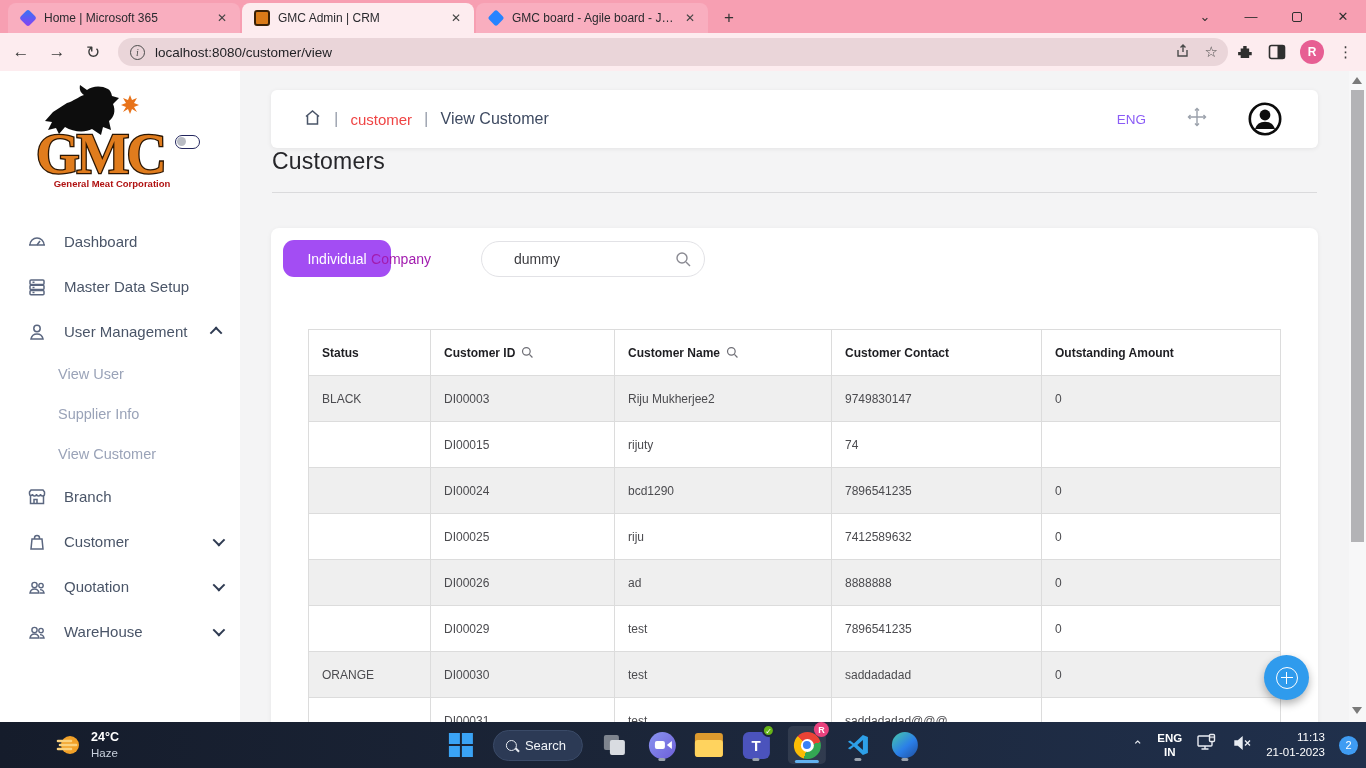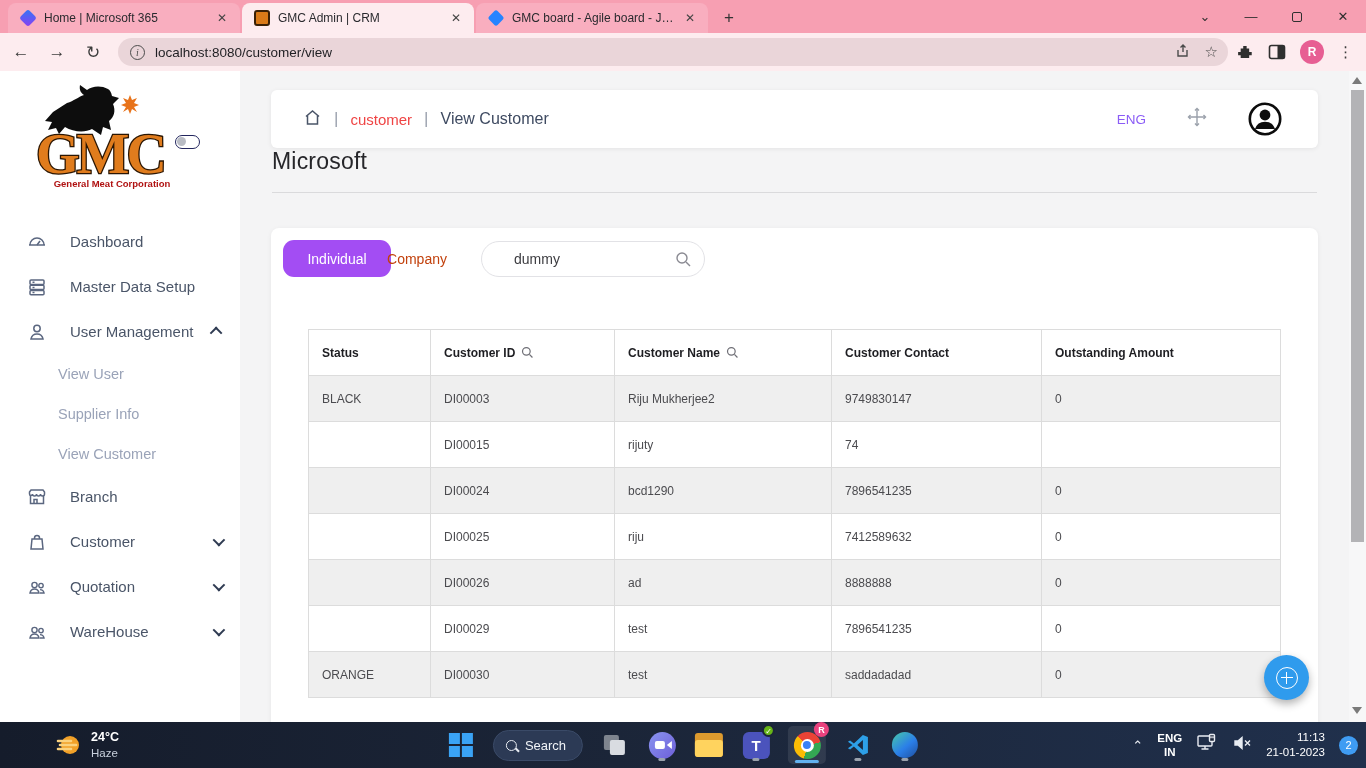--- a/index.html
+++ b/index.html
@@ -36,21 +36,21 @@
   .menu-dots { font-size:15px; color:#3c3c3c; letter-spacing:0; }
 
   
   .app { position:absolute; top:71px; left:0; width:1366px; height:651px; display:flex; overflow:hidden; background:#f4f4f5; }
 
   
   .sidebar { width:240px; height:100%; background:#fff; flex:0 0 240px; overflow:hidden; }
   .logo-wrap { position:relative; margin:14px 0 14px 12px; width:210px; height:120px; }
   .logo-toggle { position:absolute; right:22px; top:50px; width:25px; height:14px; border:1.5px solid #23265e; border-radius:8px; background:#fff; }
   .logo-toggle::before { content:""; position:absolute; left:1px; top:1px; width:9px; height:9px; border-radius:50%; background:#b9bcc4; }
-  .nav-item { height:45px; display:flex; align-items:center; padding:0 18px 0 26px; color:#4a5568; font-size:15px;gap:6px; }
+  .nav-item { height:45px; display:flex; align-items:center; padding:0 18px 0 26px; color:#4a5568; font-size:15px; }
   .nav-item .ico { width:22px; margin-right:16px; display:flex; justify-content:center; }
   .nav-item .lbl { flex:1; }
   .chev { width:9px; height:9px; border-right:2px solid #2f3b52; border-bottom:2px solid #2f3b52; }
   .chev.down { transform:rotate(45deg) translateY(-2px); }
   .chev.up { transform:rotate(225deg) translateY(-2px); }
   .sub-item { height:40px; display:flex; align-items:center; padding-left:58px; color:#9aa3b8; font-size:14.5px; }
 
   
   .main { position:relative; flex:1; height:100%; overflow:hidden; }
   .header-card { position:absolute; left:31px; top:19px; width:1047px; height:58px; background:#fff; border-radius:6px; box-shadow:0 1px 5px rgba(0,0,0,.07); display:flex; align-items:center; padding:0 36px 0 32px; }
@@ -60,21 +60,21 @@
   .header-card .spacer { flex:1; }
   .lang { color:#8b5cf6; font-size:13.5px; margin-right:40px; }
   .move-icon { margin-right:40px; }
   .user-avatar { width:34px; height:34px; }
 
   .page-title { position:absolute; left:32px; top:77px; font-size:23px; color:#26262a; font-weight:500; letter-spacing:.2px; }
   .title-divider { position:absolute; left:32px; top:121px; width:1045px; height:1px; background:#dadadc; }
 
   .content-card { position:absolute; left:31px; top:157px; width:1047px; height:600px; background:#fff; border-radius:8px; box-shadow:0 1px 5px rgba(0,0,0,.06); }
   .btn-individual { position:absolute; left:12px; top:12px; width:108px; height:37px; background:#a34df3; color:#ffffff; border:none; border-radius:11px; font-size:14px; font-family:inherit; }
-  .btn-company { position:absolute; left:100px; top:12px; width:92px; height:37px; background:transparent; color:#c2410c; border:none; font-size:14px; font-family:inherit; }
+  .btn-company { position:absolute; left:84px; top:12px; width:92px; height:37px; background:transparent; color:#a21caf; border:none; font-size:14px; font-family:inherit; }
   .search-wrap { position:absolute; left:210px; top:13px; width:224px; height:36px; border:1px solid #e2e2e6; border-radius:18px; display:flex; align-items:center; padding:0 12px 0 16px; }
   .search-wrap input { flex:1; border:none; outline:none; font-size:14px; color:#3c3c40; font-family:inherit; background:transparent; min-width:0;margin-left:16px; }
 
   table.cust { position:absolute; left:37px; top:101px; border-collapse:collapse; table-layout:fixed; }
   table.cust th, table.cust td { border:1px solid #dcdcdc; height:46px; padding:0 8px 0 13px; text-align:left; font-size:12px; overflow:hidden; white-space:nowrap; }
   table.cust th { color:#1e1e22; font-weight:bold; background:#fff; }
   table.cust td { color:#4b4b4f; }
   table.cust tbody tr:nth-child(odd) { background:#efefef; }
   .th-flex { display:flex; align-items:center; gap:6px; }
   .mini-mag { flex:0 0 auto; }
@@ -322,21 +322,21 @@
         </span>
         <span class="user-avatar">
           <svg width="34" height="34" viewBox="0 0 34 34">
               <circle cx="17" cy="17" r="15.2" fill="#fff" stroke="#0c0c0c" stroke-width="2.6"></circle>
               <circle cx="17" cy="13" r="5.4" fill="#0c0c0c"></circle>
               <path d="M7 27a10.5 10.5 0 0 1 20 0z" fill="#0c0c0c"></path>
             </svg>
         </span>
       </div>
 
-      <div class="page-title">Microsoft</div>
+      <div class="page-title">Customers</div>
       <div class="title-divider"></div>
 
       <div class="content-card">
         <button class="btn-individual">Individual</button>
         <button class="btn-company">Company</button>
         <div class="search-wrap">
           <input value="dummy" style="">
           <svg class="mini-mag" width="17" height="17" viewBox="0 0 17 17" fill="none" stroke="#8a8a92" stroke-width="1.4">
               <circle cx="7" cy="7" r="5"></circle>
               <path d="m11 11 4 4"></path>
@@ -419,20 +419,27 @@
                 <td>7896541235</td>
                 <td>0</td>
               </tr>
             <tr>
                 <td>ORANGE</td>
                 <td>DI00030</td>
                 <td>test</td>
                 <td>saddadadad</td>
                 <td>0</td>
               </tr>
+            <tr>
+                <td></td>
+                <td>DI00031</td>
+                <td>test</td>
+                <td>saddadadad@@@</td>
+                <td></td>
+              </tr>
           </tbody>
         </table>
       </div>
 
       <div class="fab">
         <span class="fab-glyph"></span>
       </div>
     </div>
 
     <div class="scrollbar">

